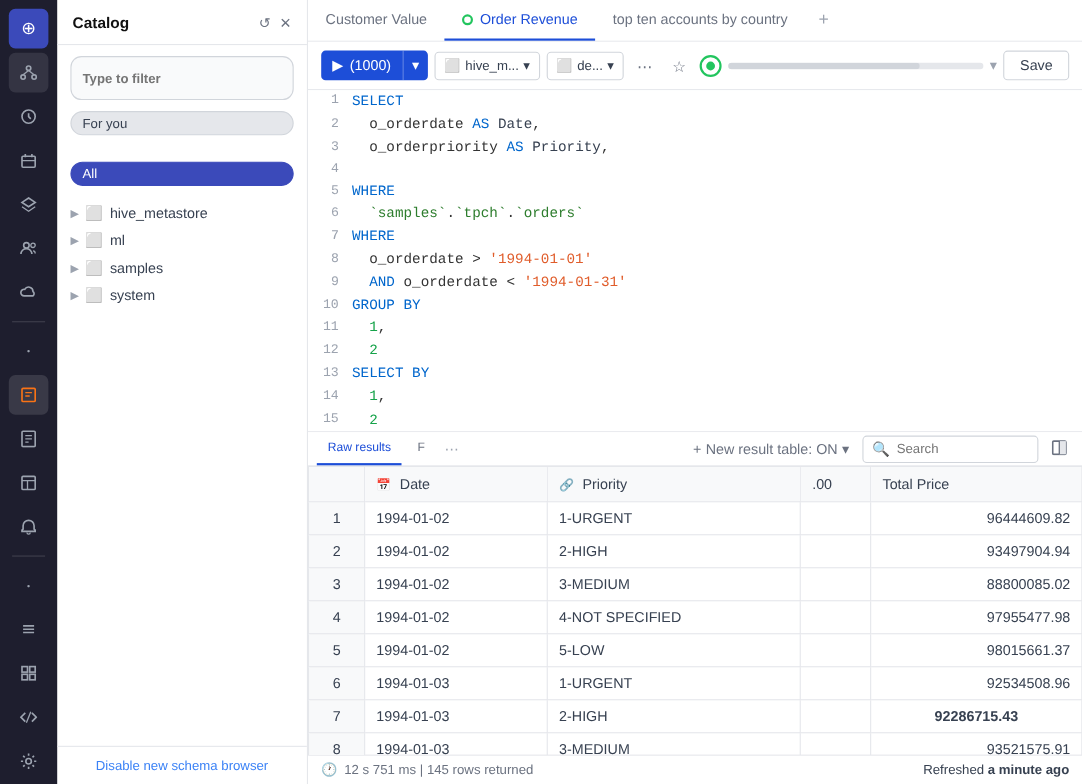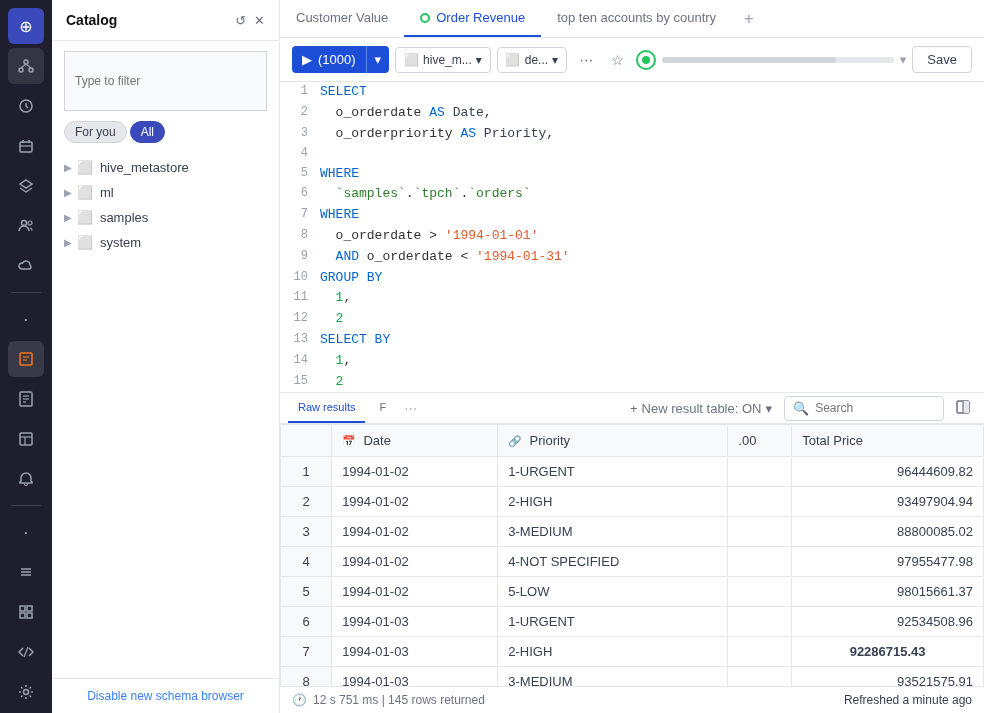--- a/index.html
+++ b/index.html
@@ -41,33 +41,35 @@
       display: flex;
       align-items: center;
       justify-content: space-between;
       padding: 12px 14px;
       border-bottom: 1px solid #e5e7eb;
     }
     .catalog-title { font-weight: 600; font-size: 14px; color: #111; }
     .catalog-header-icons { display: flex; gap: 8px; color: #6b7280; cursor: pointer; }
     .catalog-search {
       margin: 10px 12px;
-      padding: 22px 10px;
+      padding: 12px 10px;
       border: 1px solid #d1d5db;
-      border-radius: 0;
+      border-radius: 10px;
       font-size: 12px;
       color: #9ca3af;
       background: #f9fafb;
       outline: none;
       width: calc(100% - 24px);
+      font-weight: bold;
     }
     .catalog-tabs {
       display: flex;
-      gap: 3px;
+      gap: 24px;
       padding: 0 12px 8px;
+      flex-direction: column;
     }
     .catalog-tab {
       padding: 3px 10px;
       border-radius: 12px;
       font-size: 12px;
       cursor: pointer;
       border: 1px solid #d1d5db;
       background: #f3f4f6;
       color: #374151;
     }
@@ -268,21 +270,21 @@
     .th-icon { font-size: 11px; margin-right: 4px; color: #6b7280; }
 
     
     .results-footer {
       display: flex; align-items: center; justify-content: space-between;
       padding: 6px 12px; border-top: 1px solid #e5e7eb;
       background: #fff; flex-shrink: 0; font-size: 12px; color: #6b7280;
     }
     .footer-left { display: flex; align-items: center; gap: 6px; }
     .footer-right { color: #374151; }
-    .footer-right strong { font-weight: 400; }
+    .footer-right strong { font-weight: 700; }
   </style>
 </head>
 <body>
 
 <div class="icon-bar">
   <div class="icon-bar-top">
     <button class="icon-btn active">⊕</button>
     <button class="icon-btn active-tab">
       <svg width="16" height="16" viewBox="0 0 16 16" fill="none">
         <circle cx="8" cy="4" r="2" stroke="#9ca3af" stroke-width="1.5"></circle>

